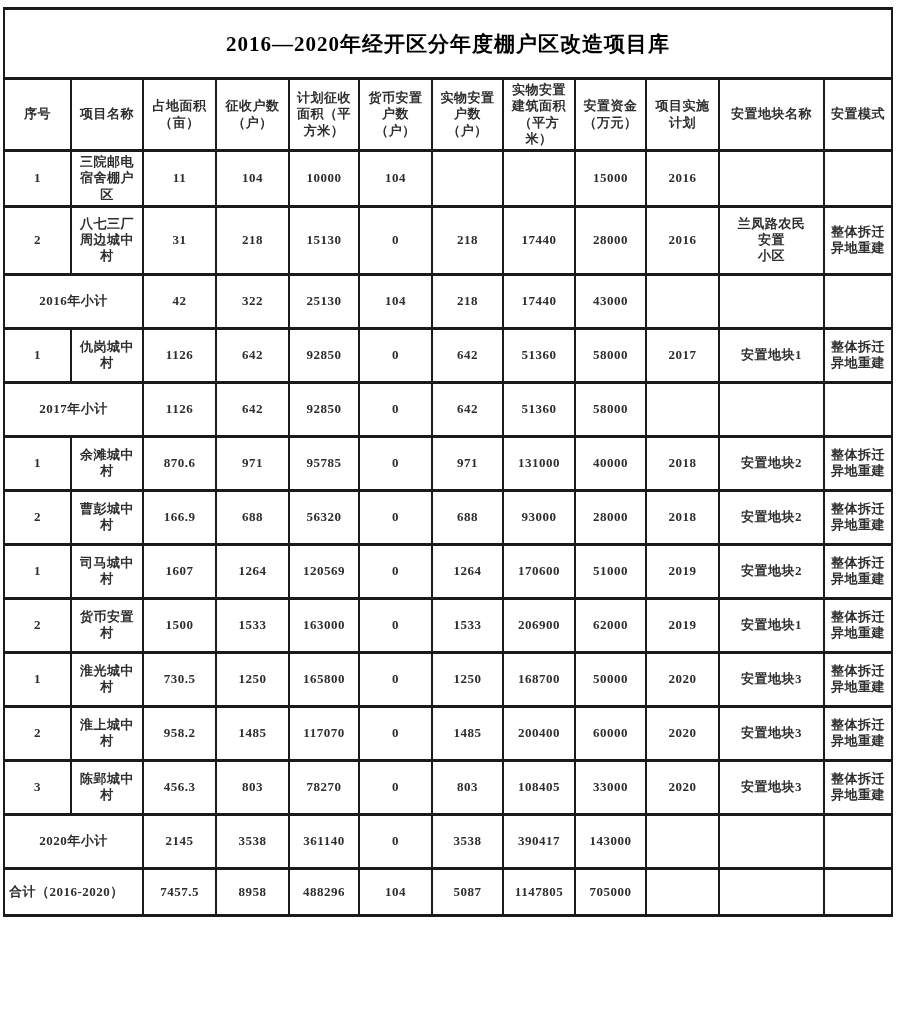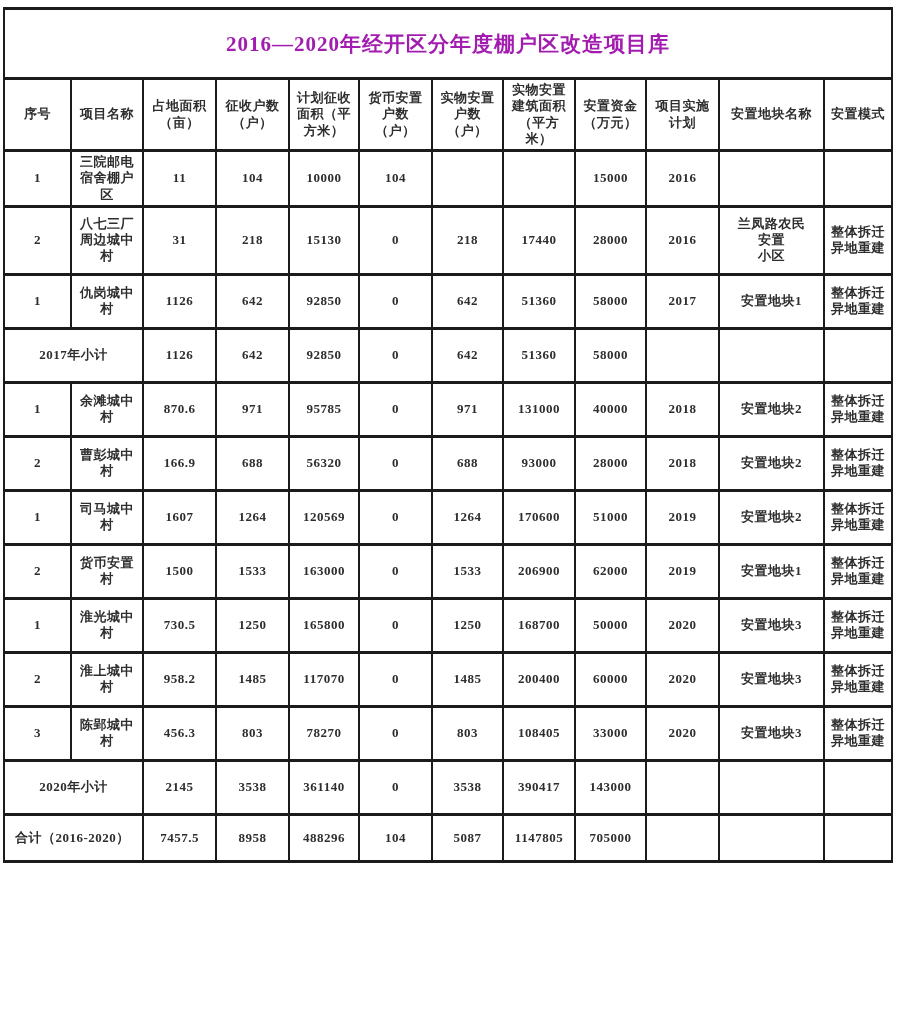--- a/index.html
+++ b/index.html
@@ -24,21 +24,21 @@
     width: 890px; height: 70px;
     border: 2px solid #1b1b1b;
     border-top-width: 3px;
     border-bottom: none;
     display: flex; align-items: center; justify-content: center;
   }
   .title {
     font-size: 21px;
     font-weight: 700;
     letter-spacing: 1px;
-    color: #a21caf;
+    color: #000000;
   }
   table.grid {
     width: 890px;
     border-collapse: collapse;
     table-layout: fixed;
   }
   .cell {
     border-left: 2px solid #1b1b1b;
     border-right: 2px solid #1b1b1b;
     border-top: 3px solid #1b1b1b;
@@ -52,21 +52,21 @@
     padding: 2px 2px;
     white-space: pre-line;
     overflow: hidden;
   }
   thead tr { height: 67px; }
   tbody tr { height: 54px; }
   tbody tr:nth-child(2) { height: 68px; }
   tbody tr:last-child { height: 47px; }
   .row-total .label-cell {
     text-align: left;
-    padding-left: 10px;
+    padding-left: 4px;
   }
 </style>
 </head>
 <body>
 
 <div class="sheet">
   <div class="frame">
     <div class="title-block">
       <div class="title">2016—2020年经开区分年度棚户区改造项目库</div>
     </div>
@@ -143,20 +143,33 @@
             <td class="cell">218</td>
             <td class="cell">17440</td>
             <td class="cell">28000</td>
             <td class="cell">2016</td>
             <td class="cell">兰凤路农民
 安置
 小区</td>
             <td class="cell">整体拆迁
 异地重建</td>
           </tr>
+          <tr class="row-subtotal">
+            <td colspan="2" class="cell label-cell">2016年小计</td>
+            <td class="cell">42</td>
+            <td class="cell">322</td>
+            <td class="cell">25130</td>
+            <td class="cell">104</td>
+            <td class="cell">218</td>
+            <td class="cell">17440</td>
+            <td class="cell">43000</td>
+            <td class="cell"></td>
+            <td class="cell"></td>
+            <td class="cell"></td>
+          </tr>
           <tr class="row-data">
             <td class="cell">1</td>
             <td class="cell">仇岗城中
 村</td>
             <td class="cell">1126</td>
             <td class="cell">642</td>
             <td class="cell">92850</td>
             <td class="cell">0</td>
             <td class="cell">642</td>
             <td class="cell">51360</td>

